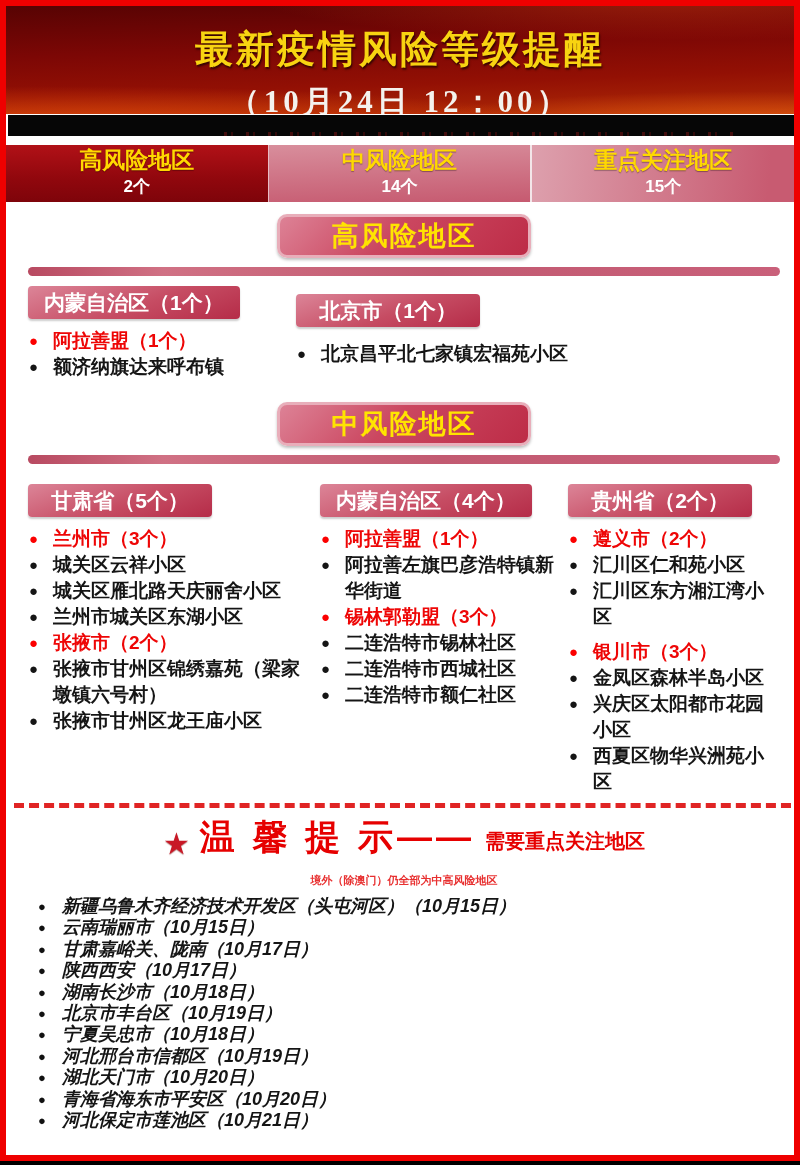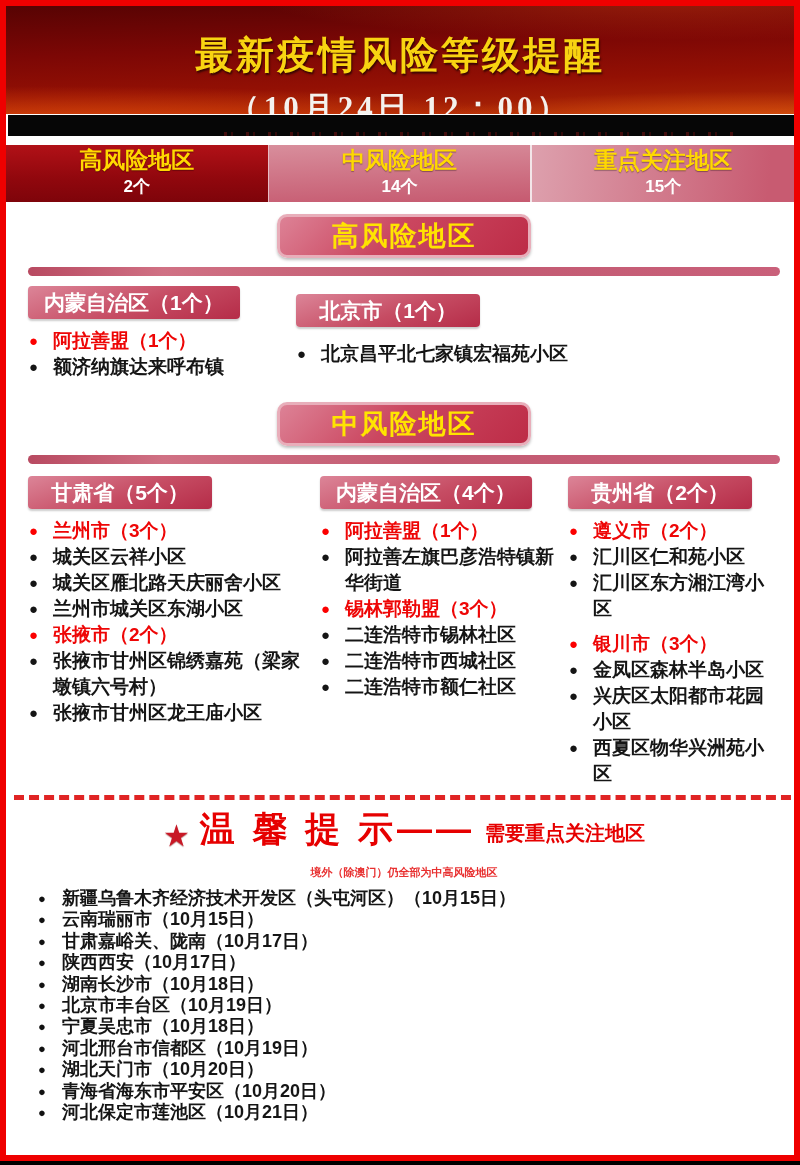--- a/index.html
+++ b/index.html
@@ -8,21 +8,21 @@
 
   
   .banner {
     height:108px; position:relative; overflow:hidden; text-align:center;
     background:
       radial-gradient(ellipse 120% 90% at 8% 130%, rgba(255,150,30,.95) 0%, rgba(230,80,10,.55) 35%, rgba(160,20,5,0) 62%),
       radial-gradient(ellipse 80% 60% at 95% 115%, rgba(255,120,20,.7) 0%, rgba(200,50,8,0) 60%),
       radial-gradient(ellipse 90% 70% at 85% -10%, rgba(210,60,20,.5) 0%, rgba(120,10,5,0) 60%),
       linear-gradient(178deg, #570303 0%, #7c0705 38%, #931004 68%, #b02c06 100%);
   }
-  .banner-title { padding-top:24px; font-size:38px; font-weight:bold; color:#f8d411; letter-spacing:3px;
+  .banner-title { padding-top:18px; font-size:38px; font-weight:bold; color:#f8d411; letter-spacing:3px;
     text-shadow:1px 2px 2px rgba(0,0,0,.6); }
   .banner-sub { margin-top:6px; font-size:31px; font-weight:bold; color:#f4f2ee; letter-spacing:4px;
     font-family:"Liberation Serif","DejaVu Serif",serif; }
 
   
   .black-band { height:21px; background:#060606; margin:1px 0 0 2px; position:relative; }
   .band-fragments { position:absolute; bottom:0; left:210px; right:60px; height:4px;
     background:repeating-linear-gradient(90deg, transparent 0 6px, #420d0d 6px 9px, transparent 9px 13px, #300909 13px 15px, transparent 15px 22px); }
   .band-gap { height:9px; background:#fff; }
 
@@ -49,34 +49,34 @@
     background:linear-gradient(160deg,#dc8598 0%, #c64c63 55%, #b52c48 100%);
     box-shadow:0 2px 2px rgba(0,0,0,.2); }
 
   ul.region-list { list-style:none; margin-top:9px; }
   ul.region-list li { position:relative; padding-left:25px; font-size:19px; font-weight:bold; color:#151515; line-height:26px; }
   ul.region-list li::before { content:"●"; position:absolute; left:1px; top:0; font-size:15px; color:#151515; }
   ul.region-list li.red { color:#ee0606; }
   ul.region-list li.red::before { color:#fb0000; }
 
   .high-grid { display:grid; grid-template-columns:268px 1fr; margin-top:7px; min-height:116px; }
-  .mid-grid  { display:grid; grid-template-columns:292px 248px 1fr; margin-top:12px; min-height:252px; }
+  .mid-grid  { display:grid; grid-template-columns:292px 248px 1fr; margin-top:20px; min-height:252px; }
   .mid-grid .col { padding-right:8px; }
   .group + .group { margin-top:8px; }
 
   
   .dash-sep { border-top:5px dashed #e02424; margin:8px 0 6px -14px; width:792px; }
   .notice-head { display:flex; align-items:center; justify-content:center; gap:10px; margin-top:2px; }
   .star { font-size:30px; color:#c81826; line-height:30px; transform:translateY(6px); text-shadow:0 1px 1px rgba(120,0,0,.5); }
   .notice-title { font-size:35px; font-weight:bold; color:#e60000; letter-spacing:4px; }
   .notice-sub { font-size:20px; font-weight:bold; color:#e60000; transform:translateY(4px); }
   .notice-note { text-align:center; font-size:11px; font-weight:bold; color:#e83030; margin-top:12px; }
 
   ul.notice-list { list-style:none; margin:8px 0 0 8px; }
-  ul.notice-list li { position:relative; padding-left:26px; font-size:18px; font-weight:bold; color:#151515; line-height:21.4px; }
+  ul.notice-list li { position:relative; padding-left:26px; font-size:18px; font-weight:bold; color:#151515; line-height:21.4px;font-style:italic; }
   ul.notice-list li::before { content:"●"; position:absolute; left:2px; top:0; font-size:13px; color:#111; }
 </style>
 </head>
 <body>
 
 <div class="page">
 
   <div class="banner">
     <div class="banner-title">最新疫情风险等级提醒</div>
     <div class="banner-sub">（10月24日 12：00）</div>

